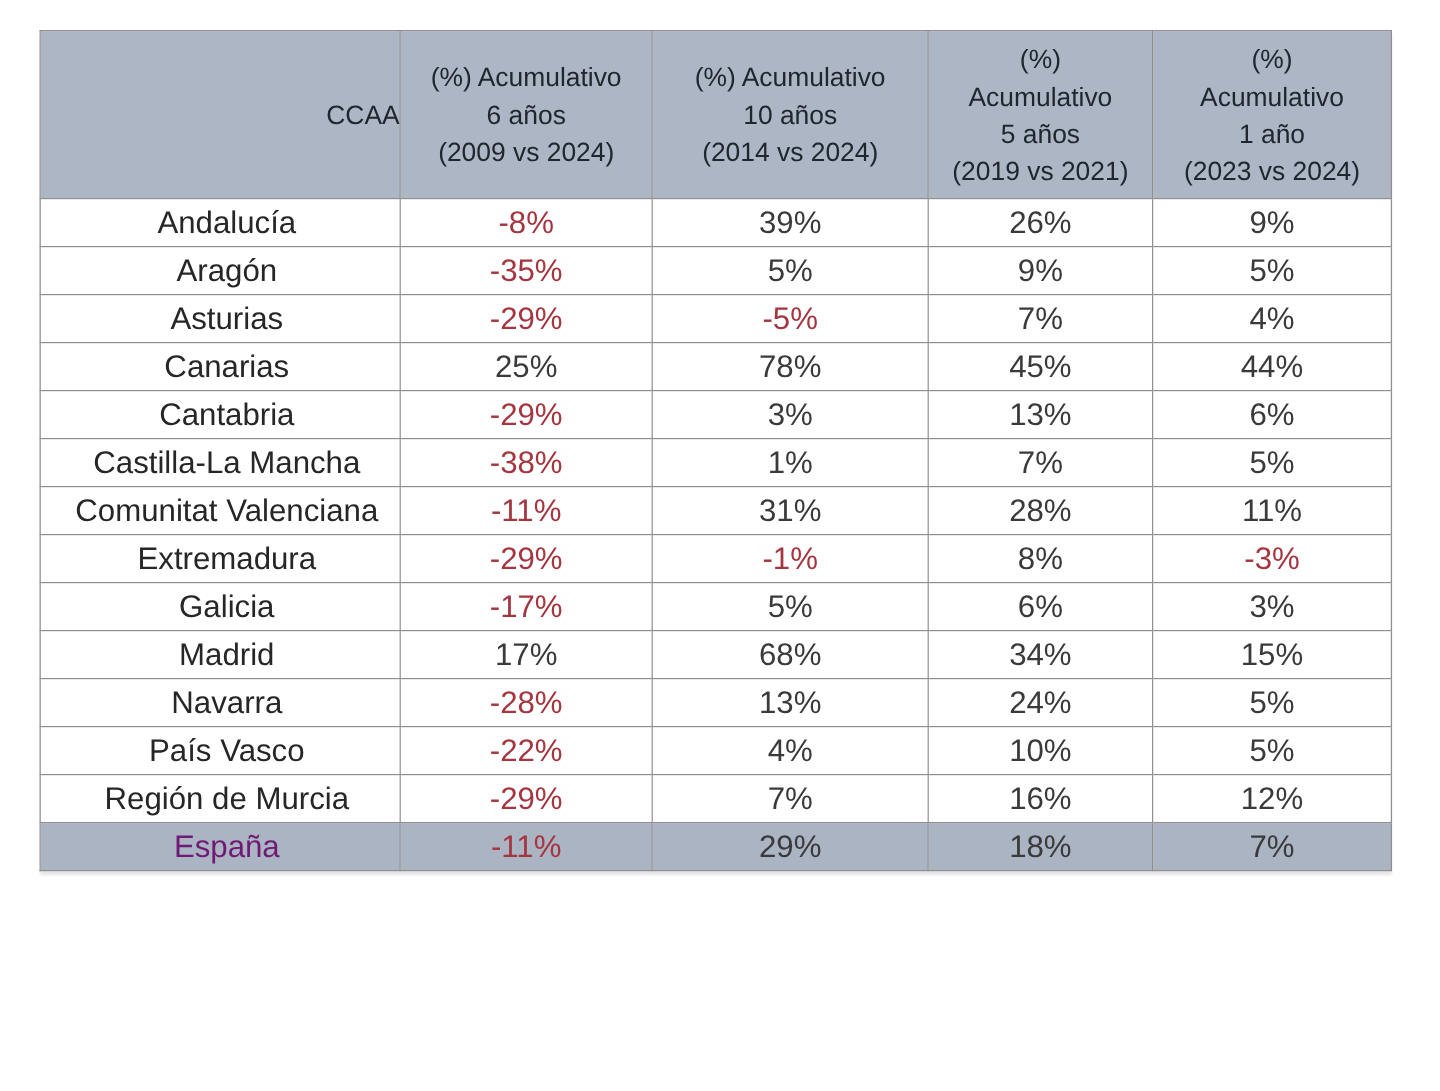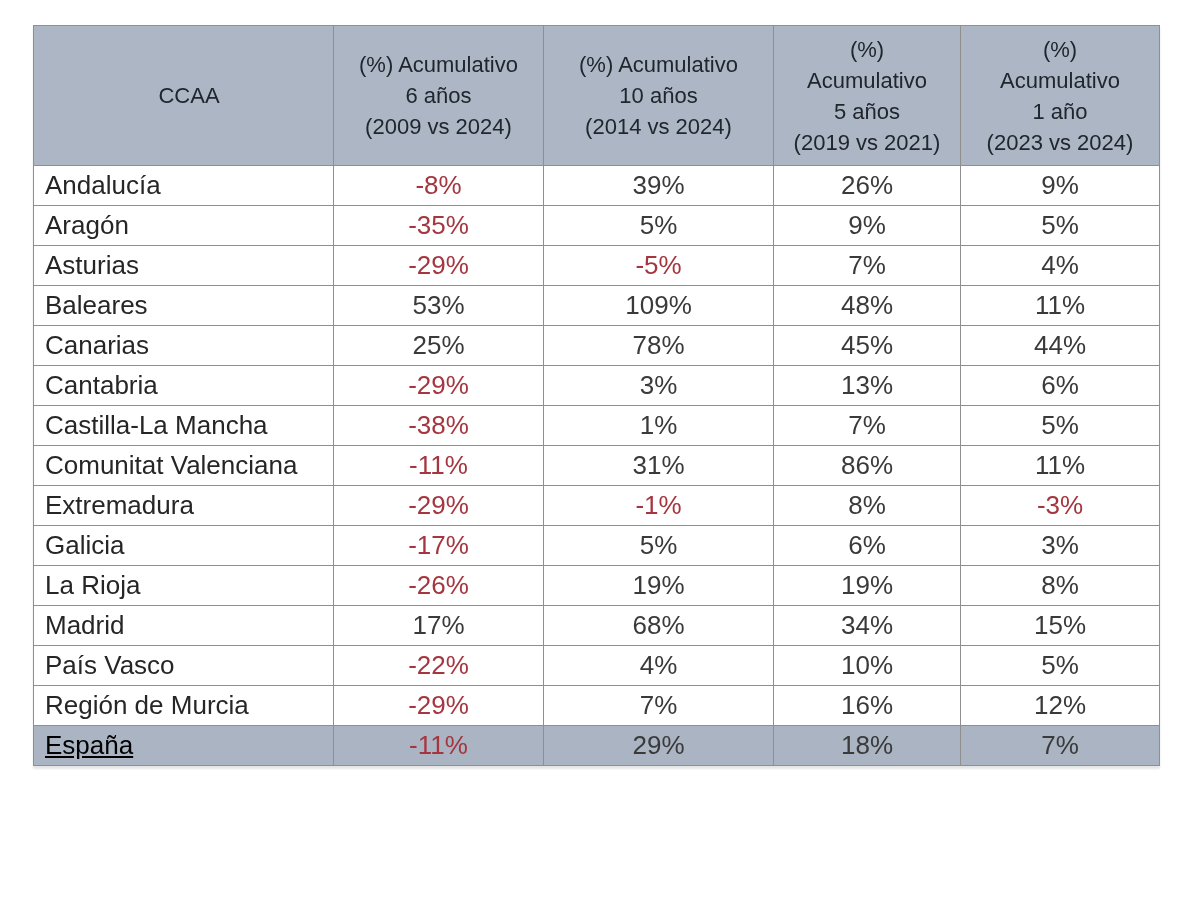--- a/index.html
+++ b/index.html
@@ -42,50 +42,49 @@
     background: var(--header-bg, #adb6c5);
     height: 139px;
     font-size: 22px;
     font-weight: 400;
     line-height: 31px;
     color: #20262e;
     vertical-align: middle;
     text-align: center;
   }
   table.ccaa-table thead th.first {
-    text-align: center;
+    text-align: right;
     padding-left: 11px;
   }
 
   
   table.ccaa-table tbody td {
     height: 39px;
     font-size: 26px;
     line-height: 39px;
     white-space: nowrap;
     background: #ffffff;
   }
   table.ccaa-table tbody td.region {
-    text-align: left;
+    text-align: center;
     padding-left: 11px;
     color: #262626;
   }
   table.ccaa-table tbody td.value {
     text-align: center;
     color: var(--positive-color, #3a3a3a);
   }
   table.ccaa-table tbody td.value.neg {
     color: var(--negative-color, #a5353f);
   }
   table.ccaa-table tbody tr.total td {
     background: var(--total-bg, #adb6c5);
   }
   table.ccaa-table tbody tr.total td.region {
-    color: #000000;
-    text-decoration: underline;
+    color: #701a75;
   }
 </style>
 </head>
 <body>
 
 <div class="page">
   <table class="ccaa-table">
     <colgroup>
       <col class="c1">
         <col class="c2">
@@ -138,27 +137,20 @@
           <td class="value">5%</td>
         </tr>
         <tr>
           <td class="region">Asturias</td>
           <td class="value neg">-29%</td>
           <td class="value neg">-5%</td>
           <td class="value">7%</td>
           <td class="value">4%</td>
         </tr>
         <tr>
-          <td class="region">Baleares</td>
-          <td class="value">53%</td>
-          <td class="value">109%</td>
-          <td class="value">48%</td>
-          <td class="value">11%</td>
-        </tr>
-        <tr>
           <td class="region">Canarias</td>
           <td class="value">25%</td>
           <td class="value">78%</td>
           <td class="value">45%</td>
           <td class="value">44%</td>
         </tr>
         <tr>
           <td class="region">Cantabria</td>
           <td class="value neg">-29%</td>
           <td class="value">3%</td>
@@ -169,52 +161,52 @@
           <td class="region">Castilla-La Mancha</td>
           <td class="value neg">-38%</td>
           <td class="value">1%</td>
           <td class="value">7%</td>
           <td class="value">5%</td>
         </tr>
         <tr>
           <td class="region">Comunitat Valenciana</td>
           <td class="value neg">-11%</td>
           <td class="value">31%</td>
-          <td class="value">86%</td>
+          <td class="value">28%</td>
           <td class="value">11%</td>
         </tr>
         <tr>
           <td class="region">Extremadura</td>
           <td class="value neg">-29%</td>
           <td class="value neg">-1%</td>
           <td class="value">8%</td>
           <td class="value neg">-3%</td>
         </tr>
         <tr>
           <td class="region">Galicia</td>
           <td class="value neg">-17%</td>
           <td class="value">5%</td>
           <td class="value">6%</td>
           <td class="value">3%</td>
-        </tr>
-        <tr>
-          <td class="region">La Rioja</td>
-          <td class="value neg">-26%</td>
-          <td class="value">19%</td>
-          <td class="value">19%</td>
-          <td class="value">8%</td>
         </tr>
         <tr>
           <td class="region">Madrid</td>
           <td class="value">17%</td>
           <td class="value">68%</td>
           <td class="value">34%</td>
           <td class="value">15%</td>
         </tr>
         <tr>
+          <td class="region">Navarra</td>
+          <td class="value neg">-28%</td>
+          <td class="value">13%</td>
+          <td class="value">24%</td>
+          <td class="value">5%</td>
+        </tr>
+        <tr>
           <td class="region">País Vasco</td>
           <td class="value neg">-22%</td>
           <td class="value">4%</td>
           <td class="value">10%</td>
           <td class="value">5%</td>
         </tr>
         <tr>
           <td class="region">Región de Murcia</td>
           <td class="value neg">-29%</td>
           <td class="value">7%</td>

